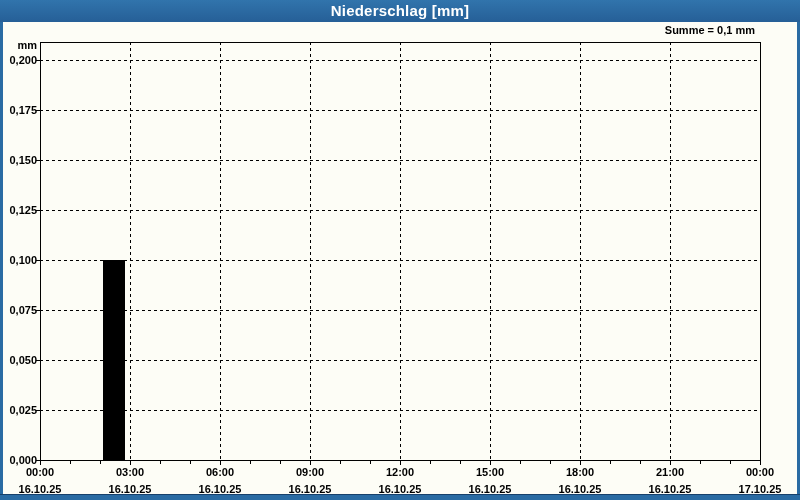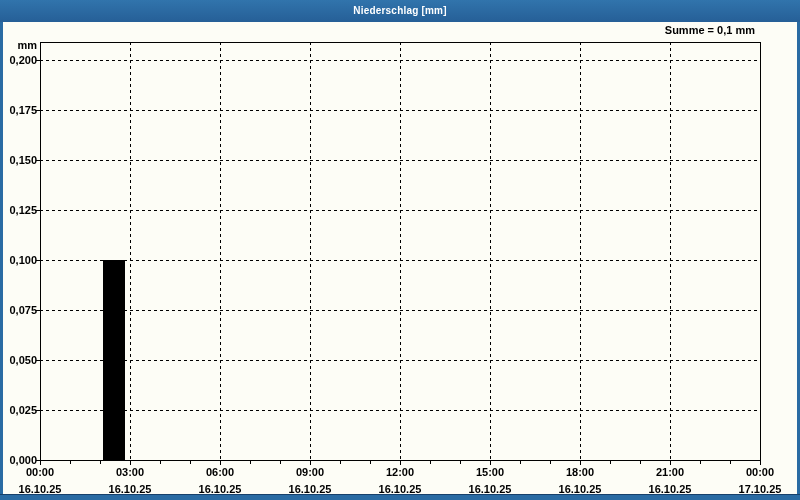--- a/index.html
+++ b/index.html
@@ -5,21 +5,21 @@
   html,body{margin:0;padding:0;background:#fff;}
   .window{
     position:relative;width:800px;height:500px;
     background:#fdfdf6;overflow:hidden;
     font-family:"Liberation Sans",sans-serif;
   }
   .titlebar{
     position:absolute;left:0;top:0;width:800px;height:22px;
     background:linear-gradient(#3174ac,#265f97);
     color:#fff;text-align:center;line-height:22px;
-    font-size:10px;font-weight:bold;
+    font-size:15px;font-weight:bold;
     letter-spacing:0.2px;
     z-index:3;
   }
   .border-strip{position:absolute;background:#2a6ba3;z-index:3;}
   .border-left{left:0;top:22px;bottom:0;width:3px;}
   .border-right{right:0;top:22px;bottom:0;width:3px;}
   .border-bottom{left:0;right:0;bottom:0;height:5px;border-top:1px solid #17406a;box-sizing:content-box;}
   svg.chart{position:absolute;left:0;top:0;z-index:1;}
   svg.chart text{
     font-family:"Liberation Sans",sans-serif;

